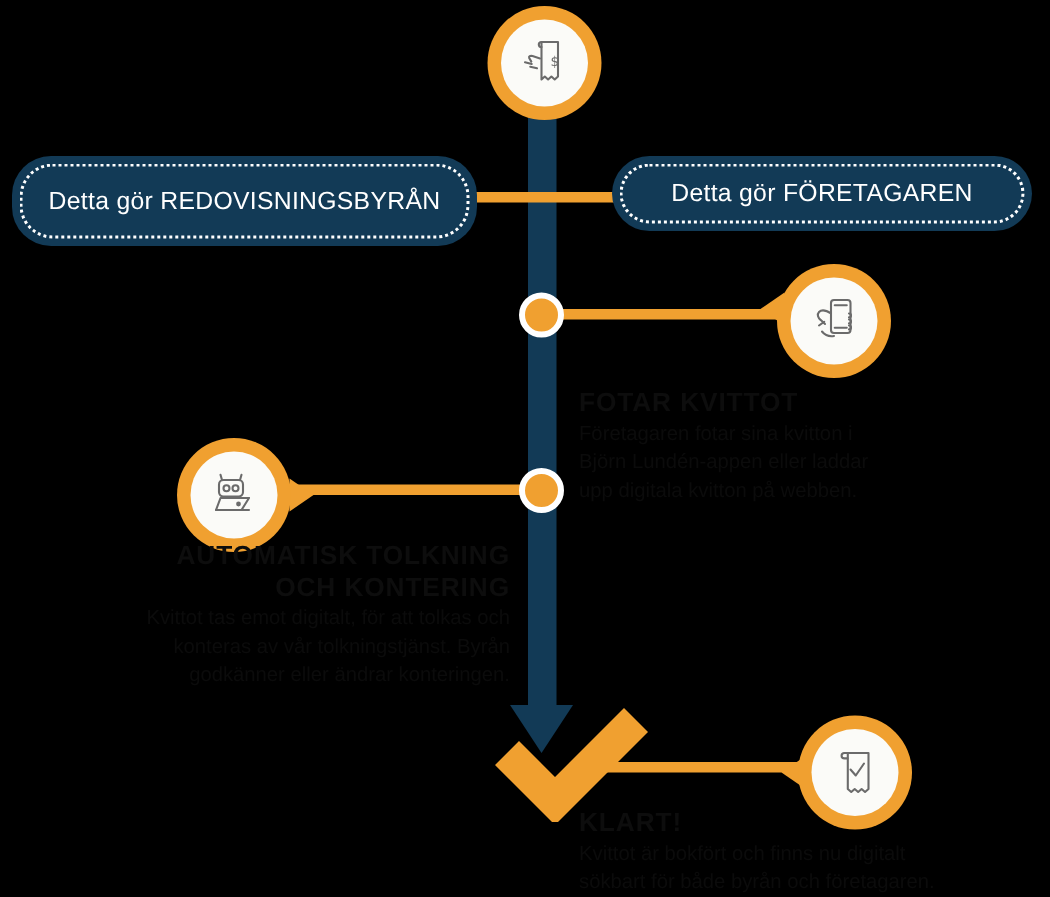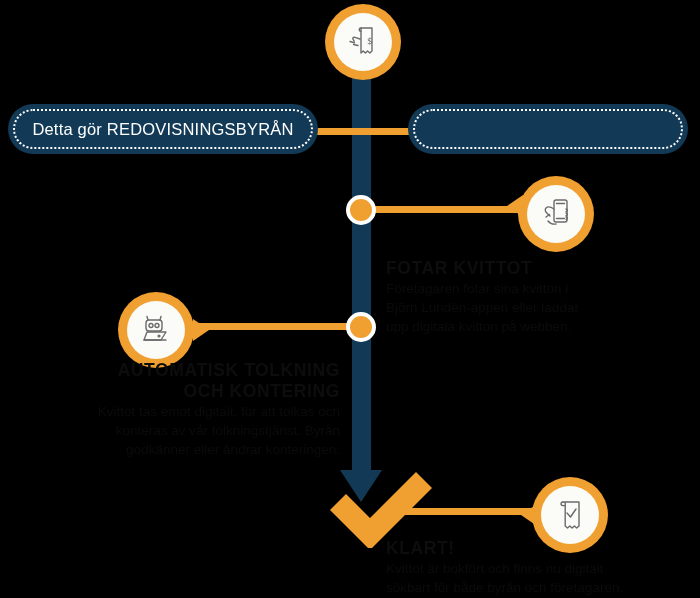--- a/index.html
+++ b/index.html
@@ -86,21 +86,21 @@
     white-space:nowrap;
   }
   .pill .pill-inner{
     position:absolute;
     left:5px;right:5px;top:5px;bottom:5px;
     border:2px dotted #ffffff;
     border-radius:22px;
     pointer-events:none;
   }
   .pill .pill-text{position:relative;z-index:2;}
-  .pill.p-left{left:8px; top:104px; width:310px; height:50px;}
+  .pill.p-left{left:8px; top:104px; width:310px; height:60px;}
   .pill.p-right{left:408px; top:104px; width:280px; height:50px;}
 
   
   .block{position:absolute;}
   .block .bt{
     font-size:17.5px;
     font-weight:bold;
     letter-spacing:.6px;
     line-height:21px;
     color:#0d0d0d;
@@ -197,20 +197,21 @@
     </div>
   </div>
 
   <div class="pill p-left">
     <span class="pill-inner"></span>
     <span class="pill-text">Detta gör REDOVISNINGSBYRÅN</span>
   </div>
 
   <div class="pill p-right">
     <span class="pill-inner"></span>
+    <span class="pill-text">Detta gör FÖRETAGAREN</span>
   </div>
 
   <div class="block step1 align-l">
     <div class="bt">FOTAR KVITTOT</div>
     <div class="bb">Företagaren fotar sina kvitton i Björn Lundén-appen eller laddar upp digitala kvitton på webben.</div>
   </div>
 
   <div class="block step2 align-r">
     <div class="bt">AUTOMATISK TOLKNING OCH KONTERING</div>
     <div class="bb">Kvittot tas emot digitalt, för att tolkas och konteras av vår tolkningstjänst. Byrån godkänner eller ändrar konteringen.</div>

